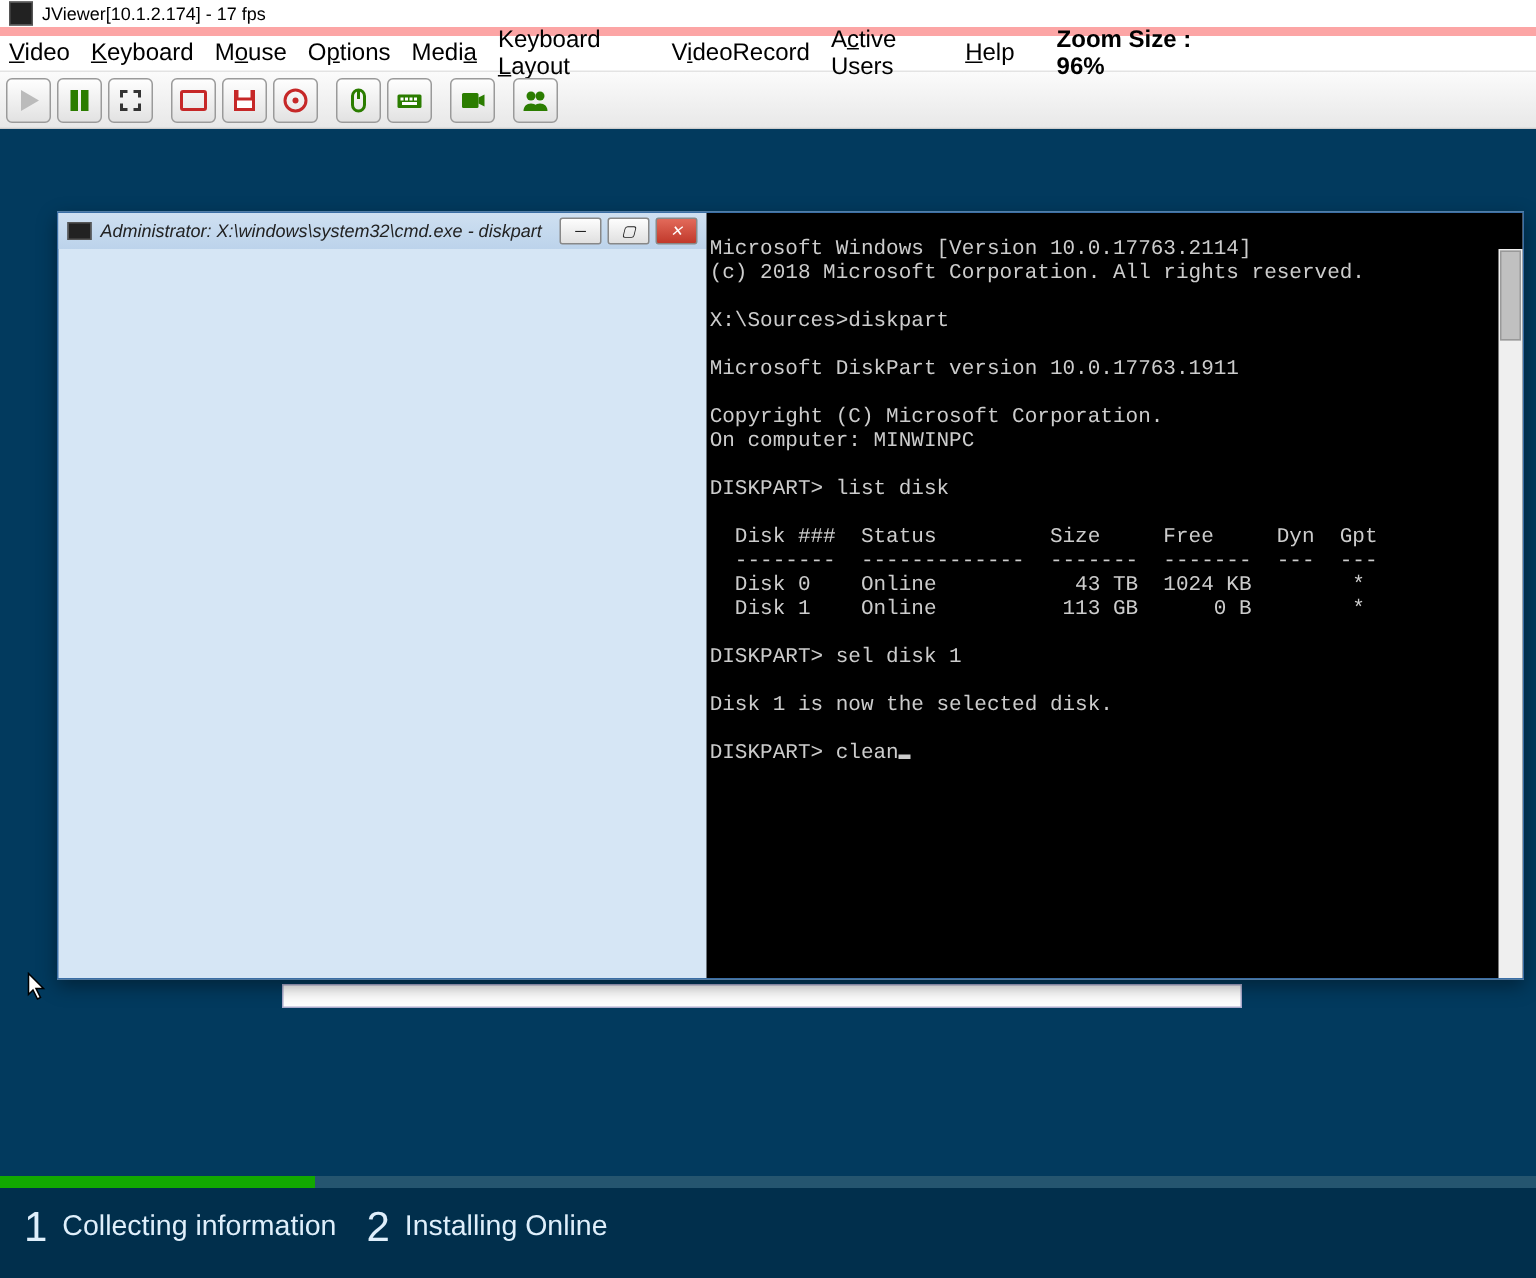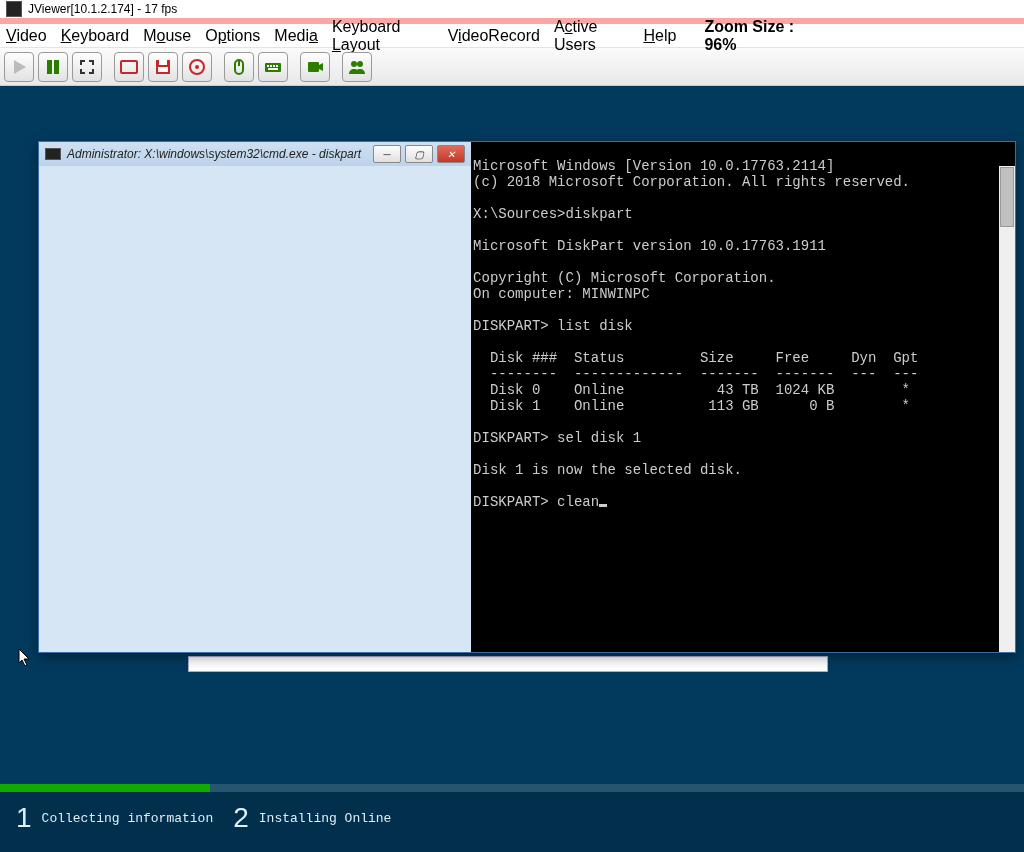--- a/index.html
+++ b/index.html
@@ -95,21 +95,21 @@
 }
 .install-progress .pseg { height:8px; }
 .pseg.done { background:#12a900; flex: 0 0 210px; }
 .pseg.rest { background:#25556f; flex:1; }
 .install-steps {
   display:flex; align-items:center; gap:20px;
   padding:10px 16px; color:#cfe;
 }
 .install-step { display:flex; align-items:center; gap:10px; }
 .install-step .num { font-size:28px; font-weight:300; color:#dfeffb;}
-.install-step .lbl { font-size:13px; color:#dfeffb;font-family:Liberation Mono, monospace;}
+.install-step .lbl { font-size:19px; color:#dfeffb;}
 .install-innerbar {
   position:absolute;
   left:188px; top:570px;
   width:640px; height:16px;
   background:#fff;
   border:1px solid #aac;
 }
 .cmdwin {
   position:absolute;
   left:38px; top:55px;

